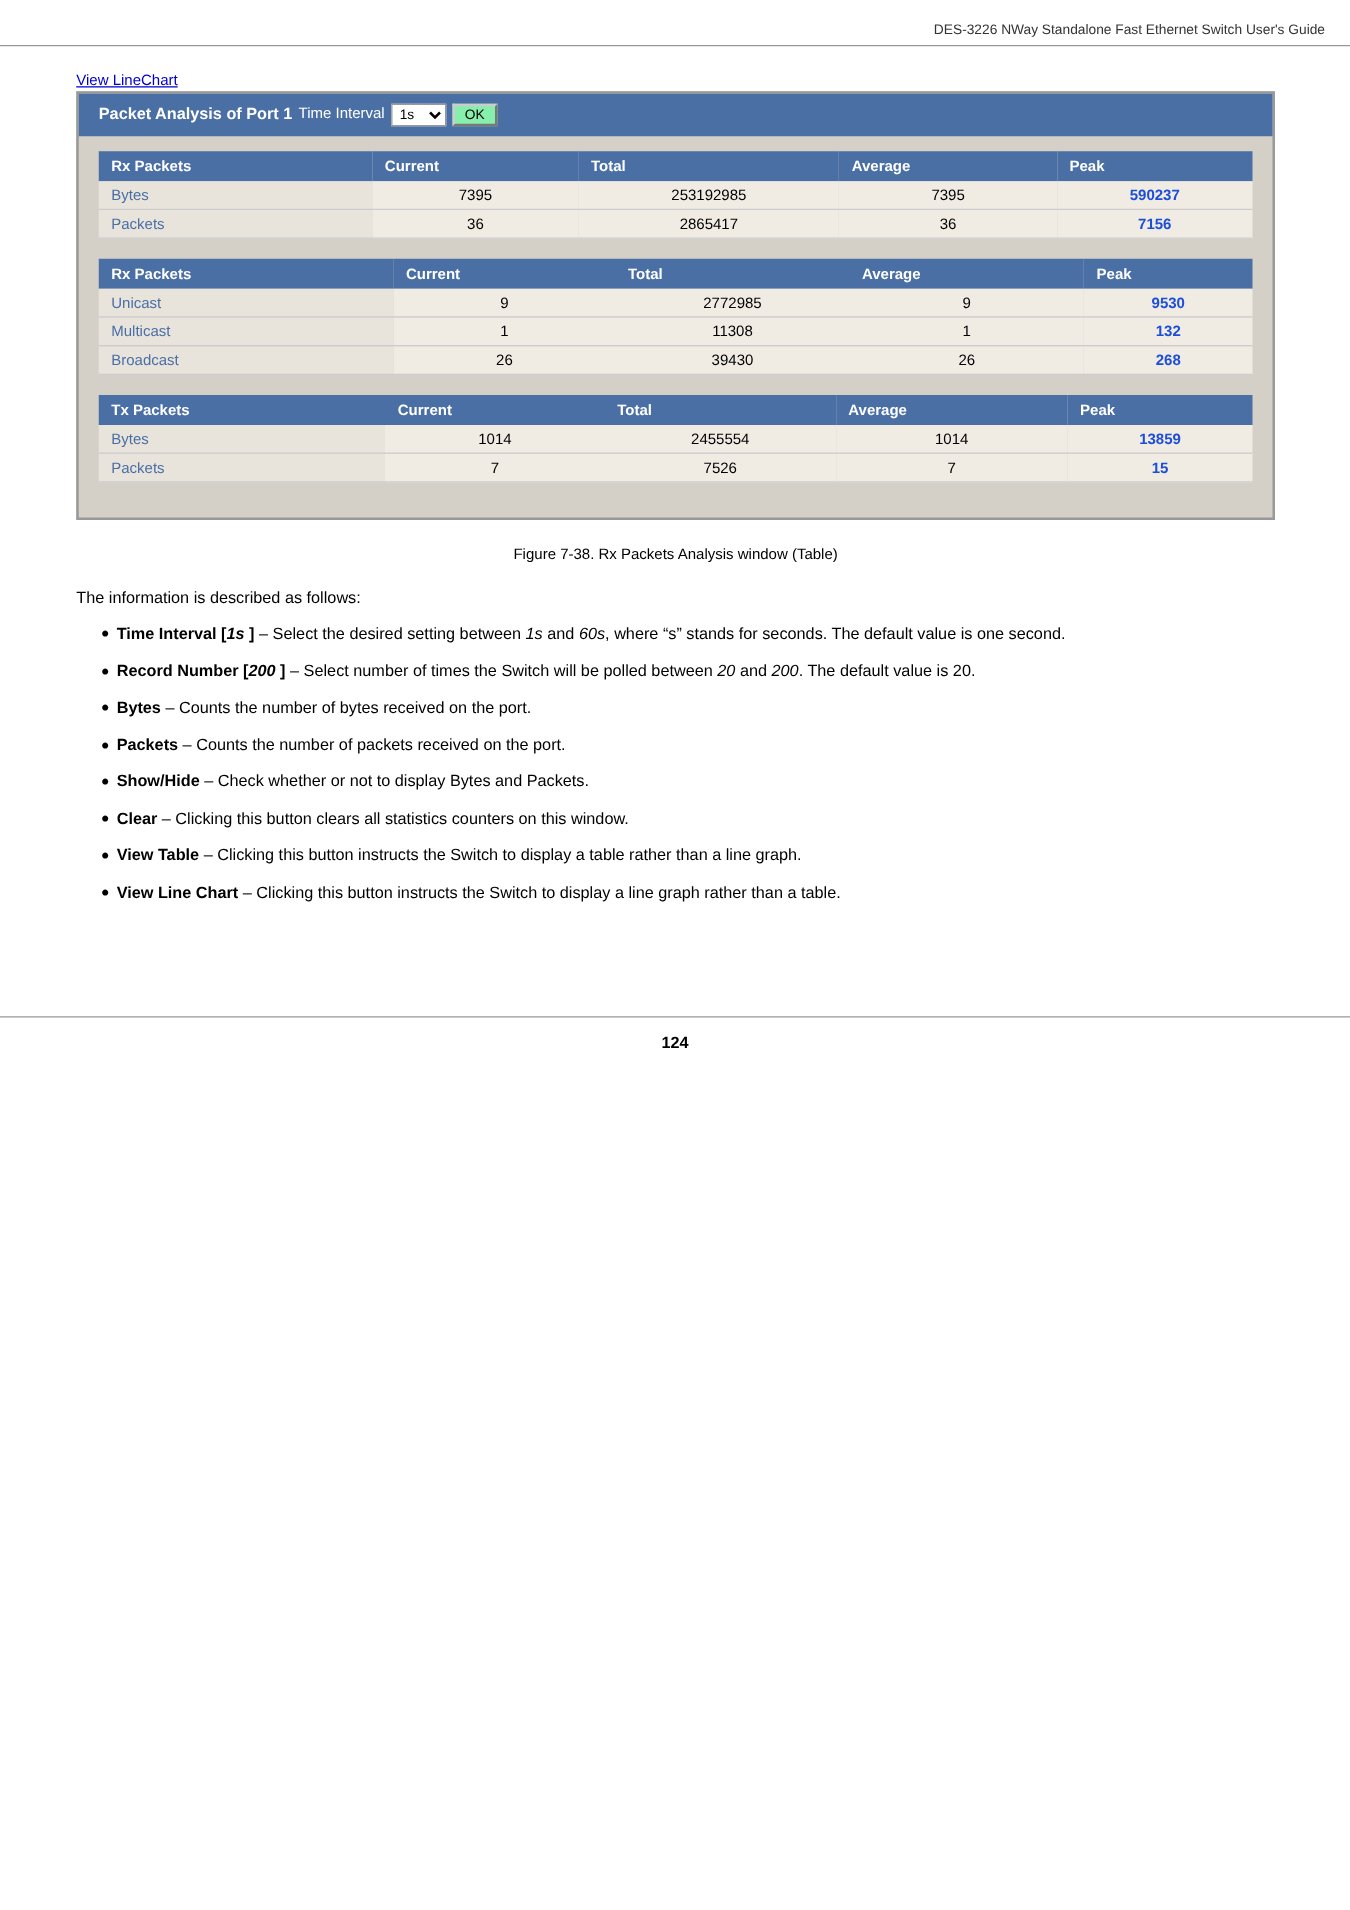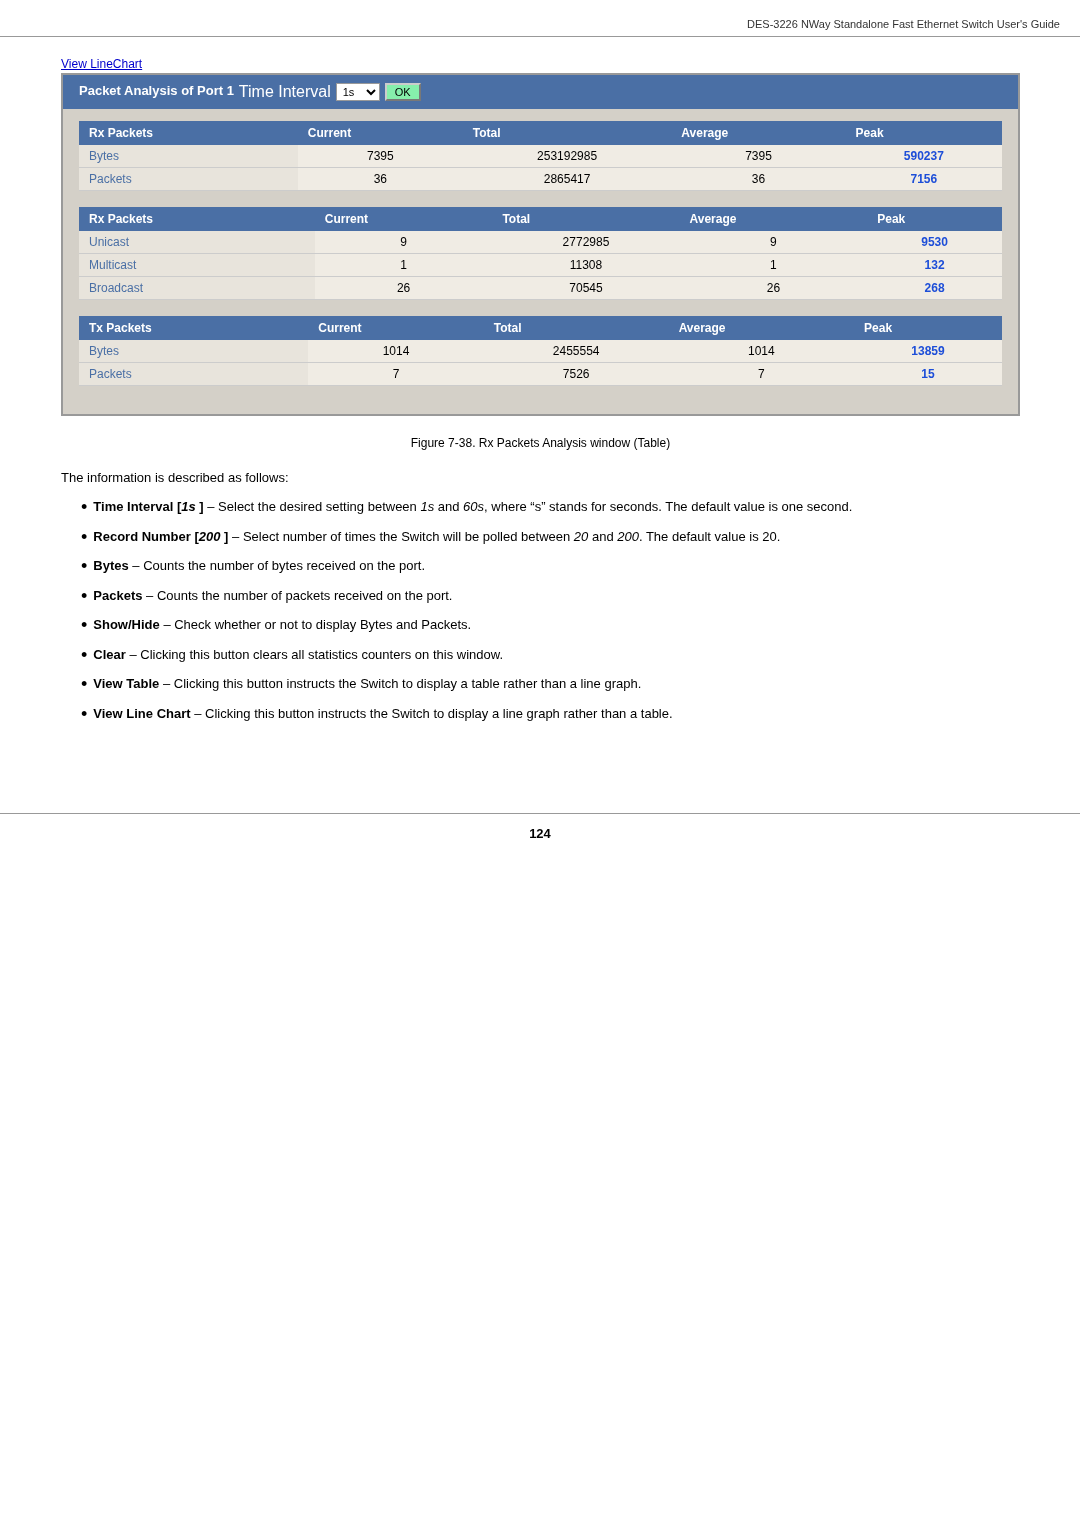--- a/index.html
+++ b/index.html
@@ -44,21 +44,21 @@
       color: #fff;
       font-weight: bold;
       font-size: 13px;
       padding: 8px 16px;
       display: flex;
       align-items: flex-start;
       gap: 5px;
     }
 
     .time-interval-label {
-      font-size: 16px;
+      font-size: 12px;
       font-weight: normal;
       color: #fff;
     }
 
     .time-interval-select {
       font-size: 11px;
       padding: 1px 2px;
       border: 1px solid #999;
       background: #fff;
     }
@@ -241,21 +241,21 @@
             <tr>
       <td class="row-label">Multicast</td>
       <td>1</td>
       <td>11308</td>
       <td>1</td>
       <td class="peak-val">132</td>
     </tr>
             <tr>
       <td class="row-label">Broadcast</td>
       <td>26</td>
-      <td>70545</td>
+      <td>39430</td>
       <td>26</td>
       <td class="peak-val">268</td>
     </tr>
           </tbody>
       </table>
 
       <table class="data-table">
         <thead>
           <tr>
             <th class="row-header">Tx Packets</th>

